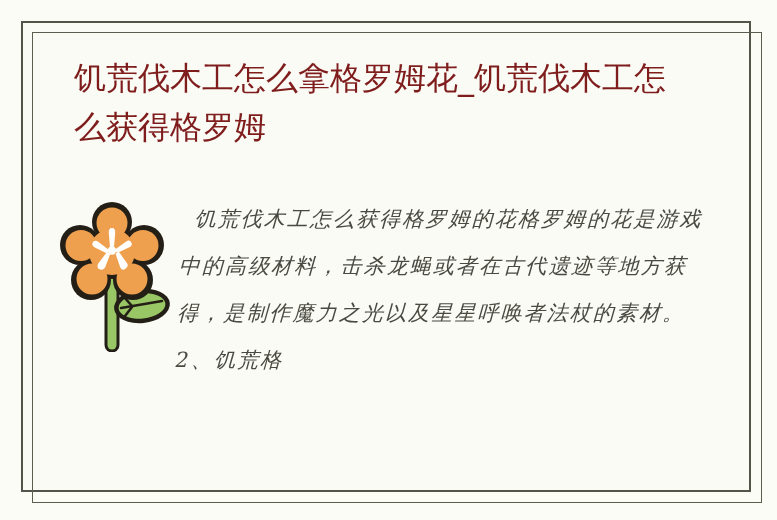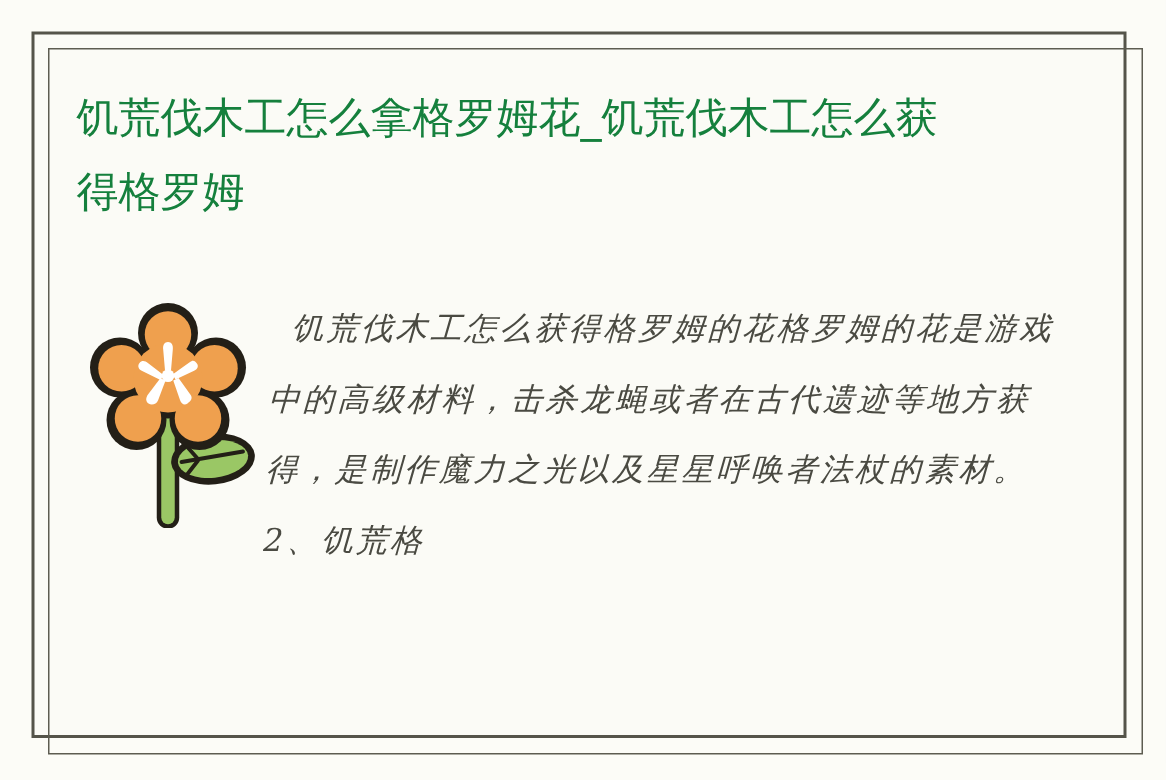--- a/index.html
+++ b/index.html
@@ -54,26 +54,26 @@
     left: 30px;
     top: 30px;
     width: 712px;
     height: 453px;
     box-sizing: border-box;
     overflow: hidden;
   }
 
   .title {
     position: absolute;
-    left: 21px;
+    left: 44px;
     top: 24px;
     width: 600px;
-    font-size: 28px;
+    font-size: 32px;
     line-height: 49px;
-    color: #15803d;
+    color: #7f1d1d;
     font-weight: 400;
     letter-spacing: 0px;
     font-family: "DejaVu Sans", "Liberation Sans", sans-serif;
     white-space: pre-wrap;
   }
 
   .article {
     position: absolute;
     left: 24px;
     top: 166px;

